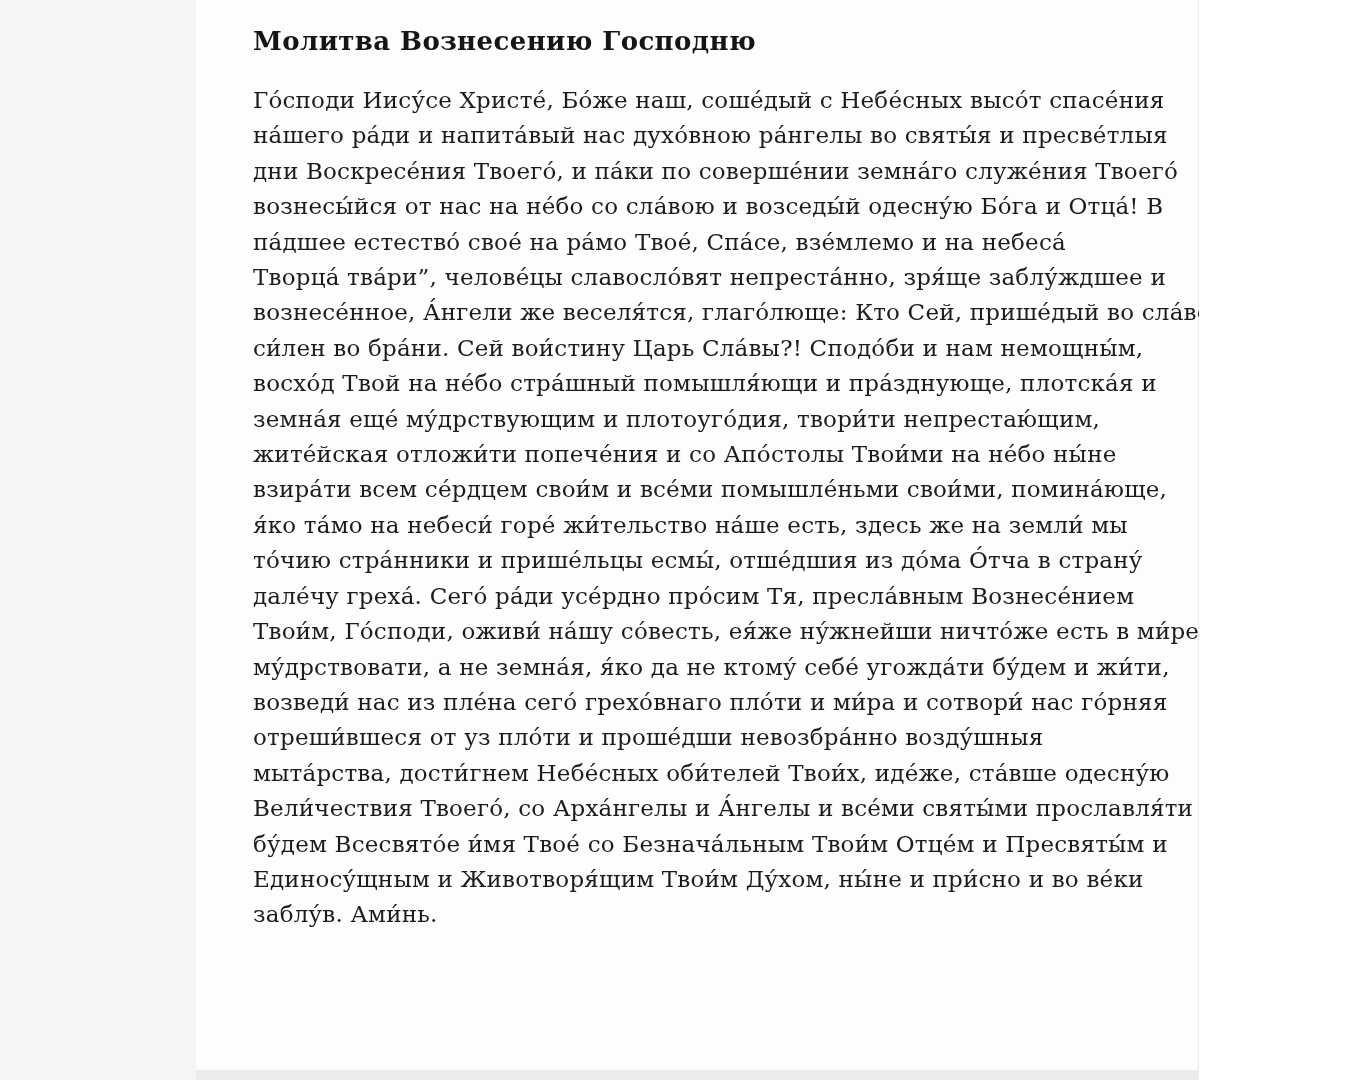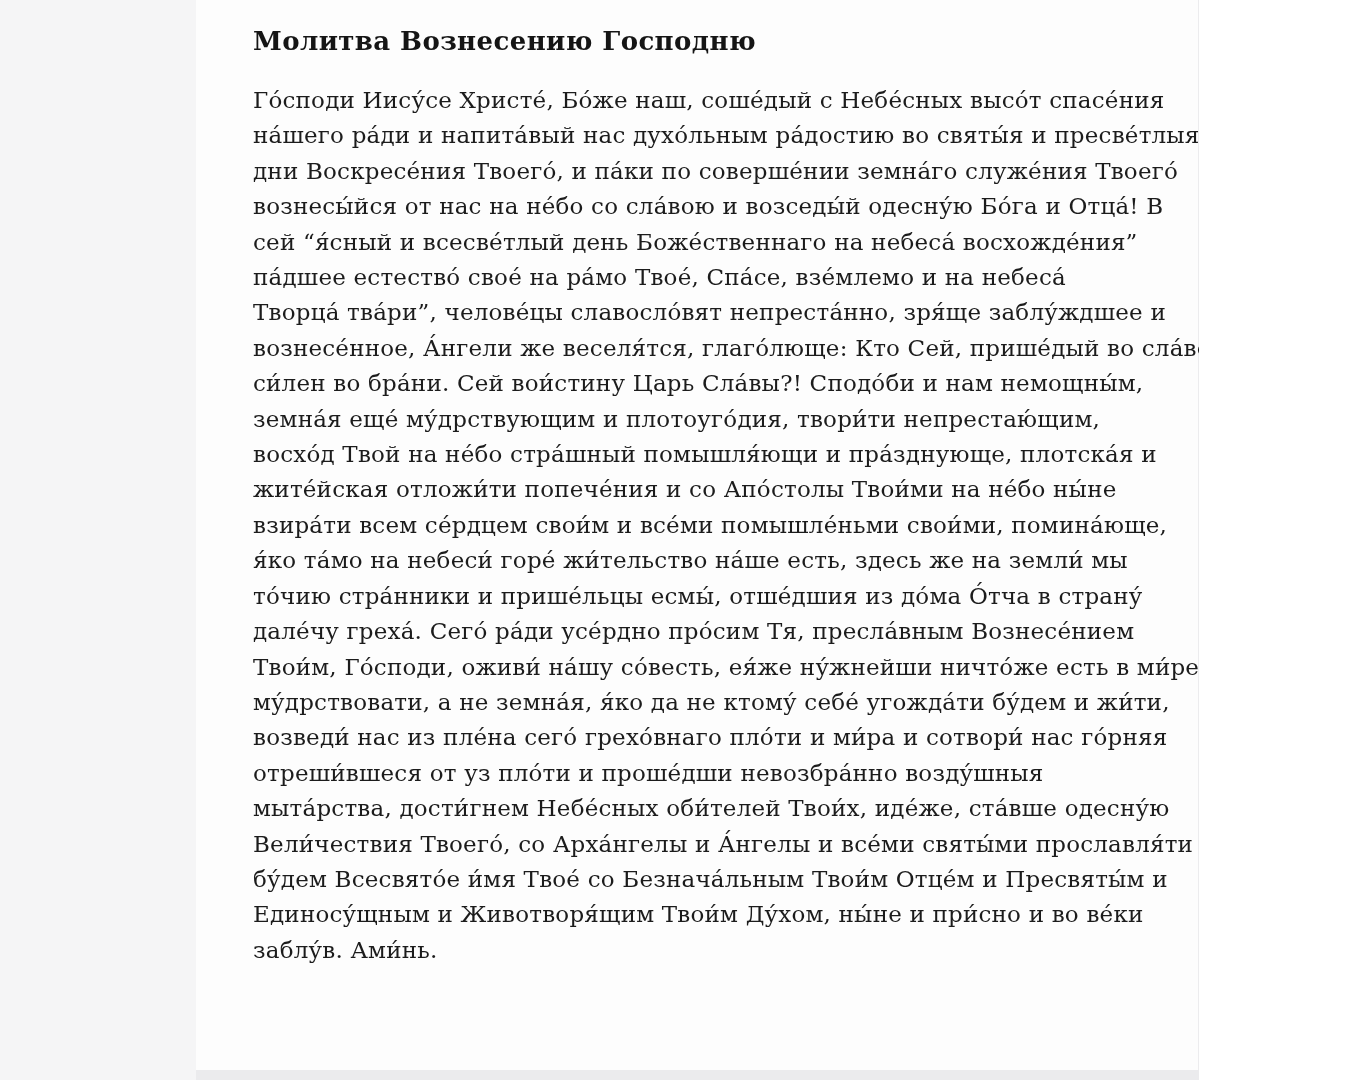--- a/index.html
+++ b/index.html
@@ -69,30 +69,29 @@
 
 <div class="viewport">
   <div class="left-gutter"></div>
   <div class="right-gutter"></div>
 
   <div class="page">
     <div class="content">
       <h1 class="title">Молитва Вознесению Господню</h1>
       <div class="prayer-body">
           <div class="line">Го́споди Иису́се Христе́, Бо́же наш, соше́дый с Небе́сных высо́т спасе́ния</div>
-          <div class="line">на́шего ра́ди и напита́вый нас духо́льным ра́достию во святы́я и пресве́тлыя</div>
+          <div class="line">на́шего ра́ди и напита́вый нас духо́вною ра́нгелы во святы́я и пресве́тлыя</div>
           <div class="line">дни Воскресе́ния Твоего́, и па́ки по соверше́нии земна́го служе́ния Твоего́</div>
           <div class="line">вознесы́йся от нас на не́бо со сла́вою и возседы́й одесну́ю Бо́га и Отца́! В</div>
-          <div class="line">сей “я́сный и всесве́тлый день Боже́ственнаго на небеса́ восхожде́ния”</div>
           <div class="line">па́дшее естество́ свое́ на ра́мо Твое́, Спа́се, взе́млемо и на небеса́</div>
           <div class="line">Творца́ тва́ри”, челове́цы славосло́вят непреста́нно, зря́ще заблу́ждшее и</div>
           <div class="line">вознесе́нное, А́нгели же веселя́тся, глаго́люще: Кто Сей, прише́дый во сла́ве,</div>
           <div class="line">си́лен во бра́ни. Сей вои́стину Царь Сла́вы?! Сподо́би и нам немощны́м,</div>
+          <div class="line">восхо́д Твой на не́бо стра́шный помышля́ющи и пра́зднующе, плотска́я и</div>
           <div class="line">земна́я еще́ му́дрствующим и плотоуго́дия, твори́ти непрестаю́щим,</div>
-          <div class="line">восхо́д Твой на не́бо стра́шный помышля́ющи и пра́зднующе, плотска́я и</div>
           <div class="line">жите́йская отложи́ти попече́ния и со Апо́столы Твои́ми на не́бо ны́не</div>
           <div class="line">взира́ти всем се́рдцем свои́м и все́ми помышле́ньми свои́ми, помина́юще,</div>
           <div class="line">я́ко та́мо на небеси́ горе́ жи́тельство на́ше есть, здесь же на земли́ мы</div>
           <div class="line">то́чию стра́нники и прише́льцы есмы́, отше́дшия из до́ма О́тча в страну́</div>
           <div class="line">дале́чу греха́. Сего́ ра́ди усе́рдно про́сим Тя, пресла́вным Вознесе́нием</div>
           <div class="line">Твои́м, Го́споди, оживи́ на́шу со́весть, ея́же ну́жнейши ничто́же есть в ми́ре,</div>
           <div class="line">му́дрствовати, а не земна́я, я́ко да не ктому́ себе́ угожда́ти бу́дем и жи́ти,</div>
           <div class="line">возведи́ нас из пле́на сего́ грехо́внаго пло́ти и ми́ра и сотвори́ нас го́рняя</div>
           <div class="line">отреши́вшеся от уз пло́ти и проше́дши невозбра́нно возду́шныя</div>
           <div class="line">мыта́рства, дости́гнем Небе́сных оби́телей Твои́х, иде́же, ста́вше одесну́ю</div>

